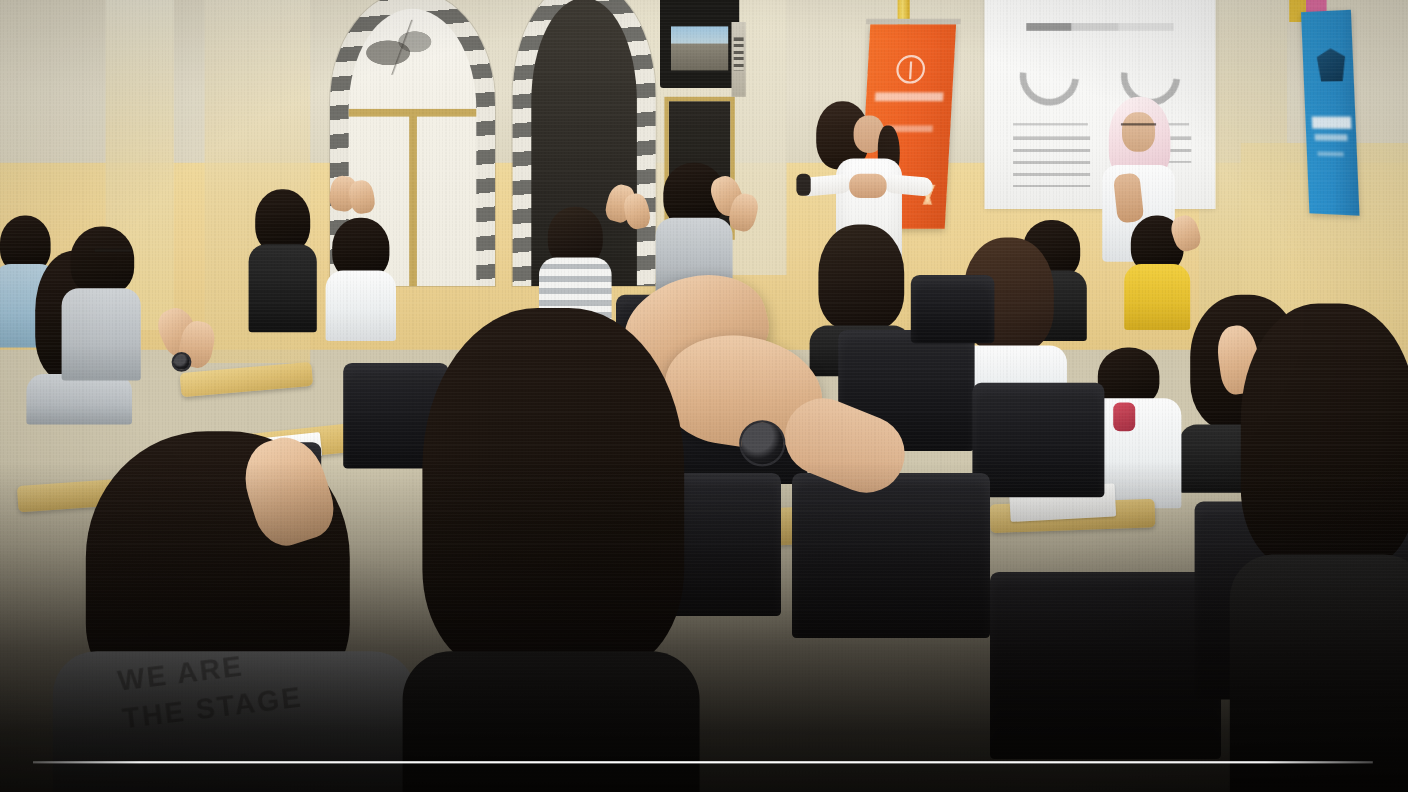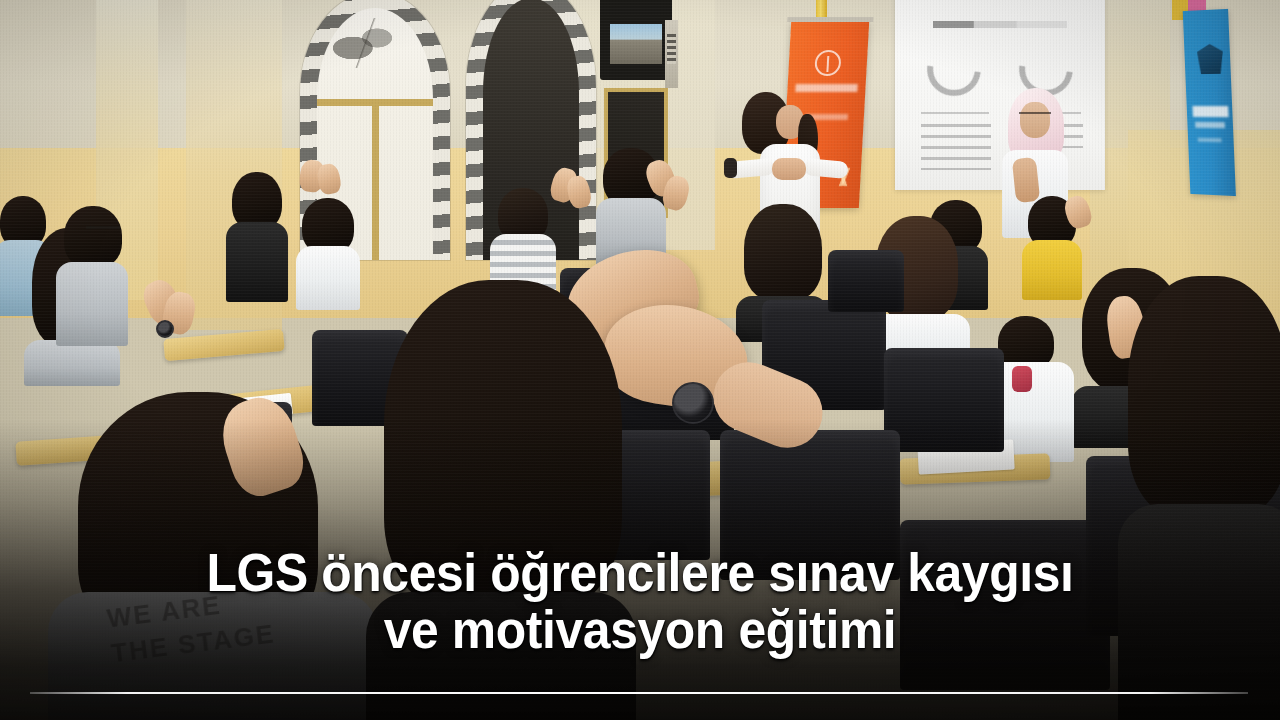--- a/index.html
+++ b/index.html
@@ -606,20 +606,16 @@
     <div class="person" style="left:1118px;top:276px;width:180px;height:444px;">
       <div class="head hair-black" style="width:160px;height:240px;left:10px;border-radius:44% 44% 30% 30%;"></div>
       <div class="torso shirt-black" style="left:0;top:228px;width:180px;height:216px;border-radius:40px 40px 0 0;"></div>
     </div>
 
     <div class="photo-grain"></div>
     <div class="vignette"></div>
     <div class="bottom-scrim"></div>
   </div>
 
-  <div class="headline">
-    <span class="headline-line">LGS öncesi öğrencilere sınav kaygısı</span>
-    <span class="headline-line">ve motivasyon eğitimi</span>
-  </div>
 
   <div class="headline-rule"></div>
 
 </div>
 
 </body></html>

